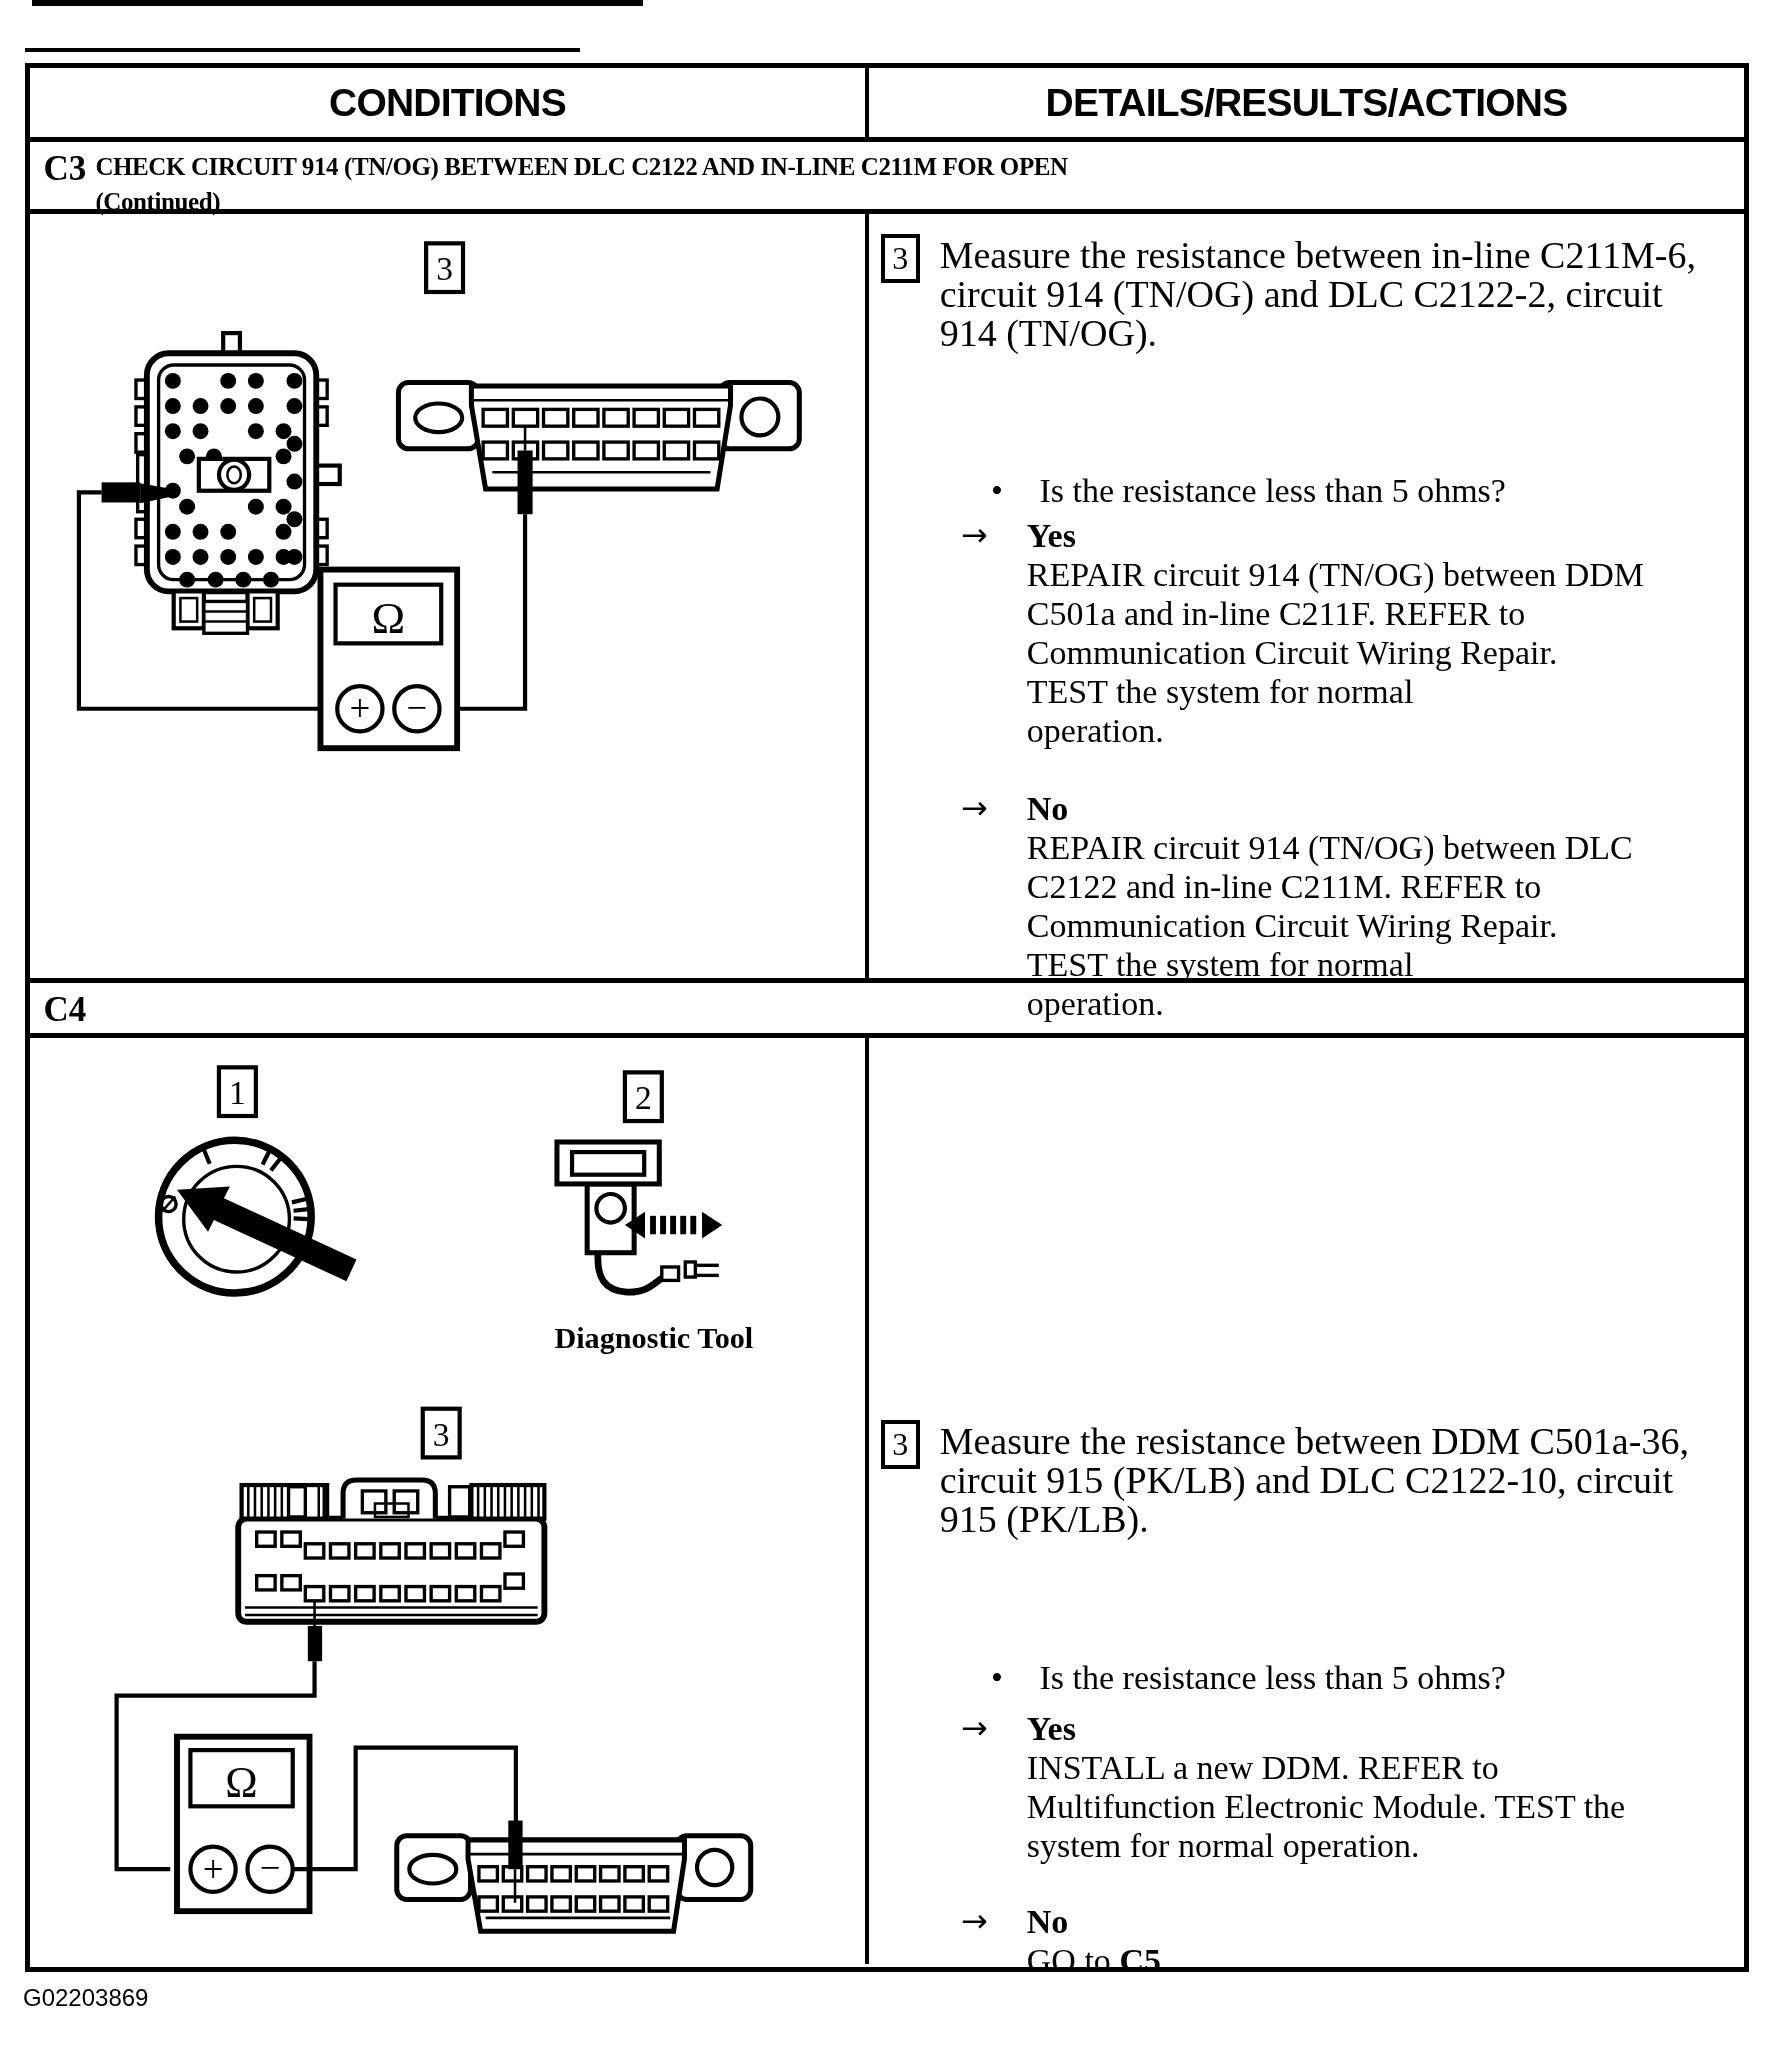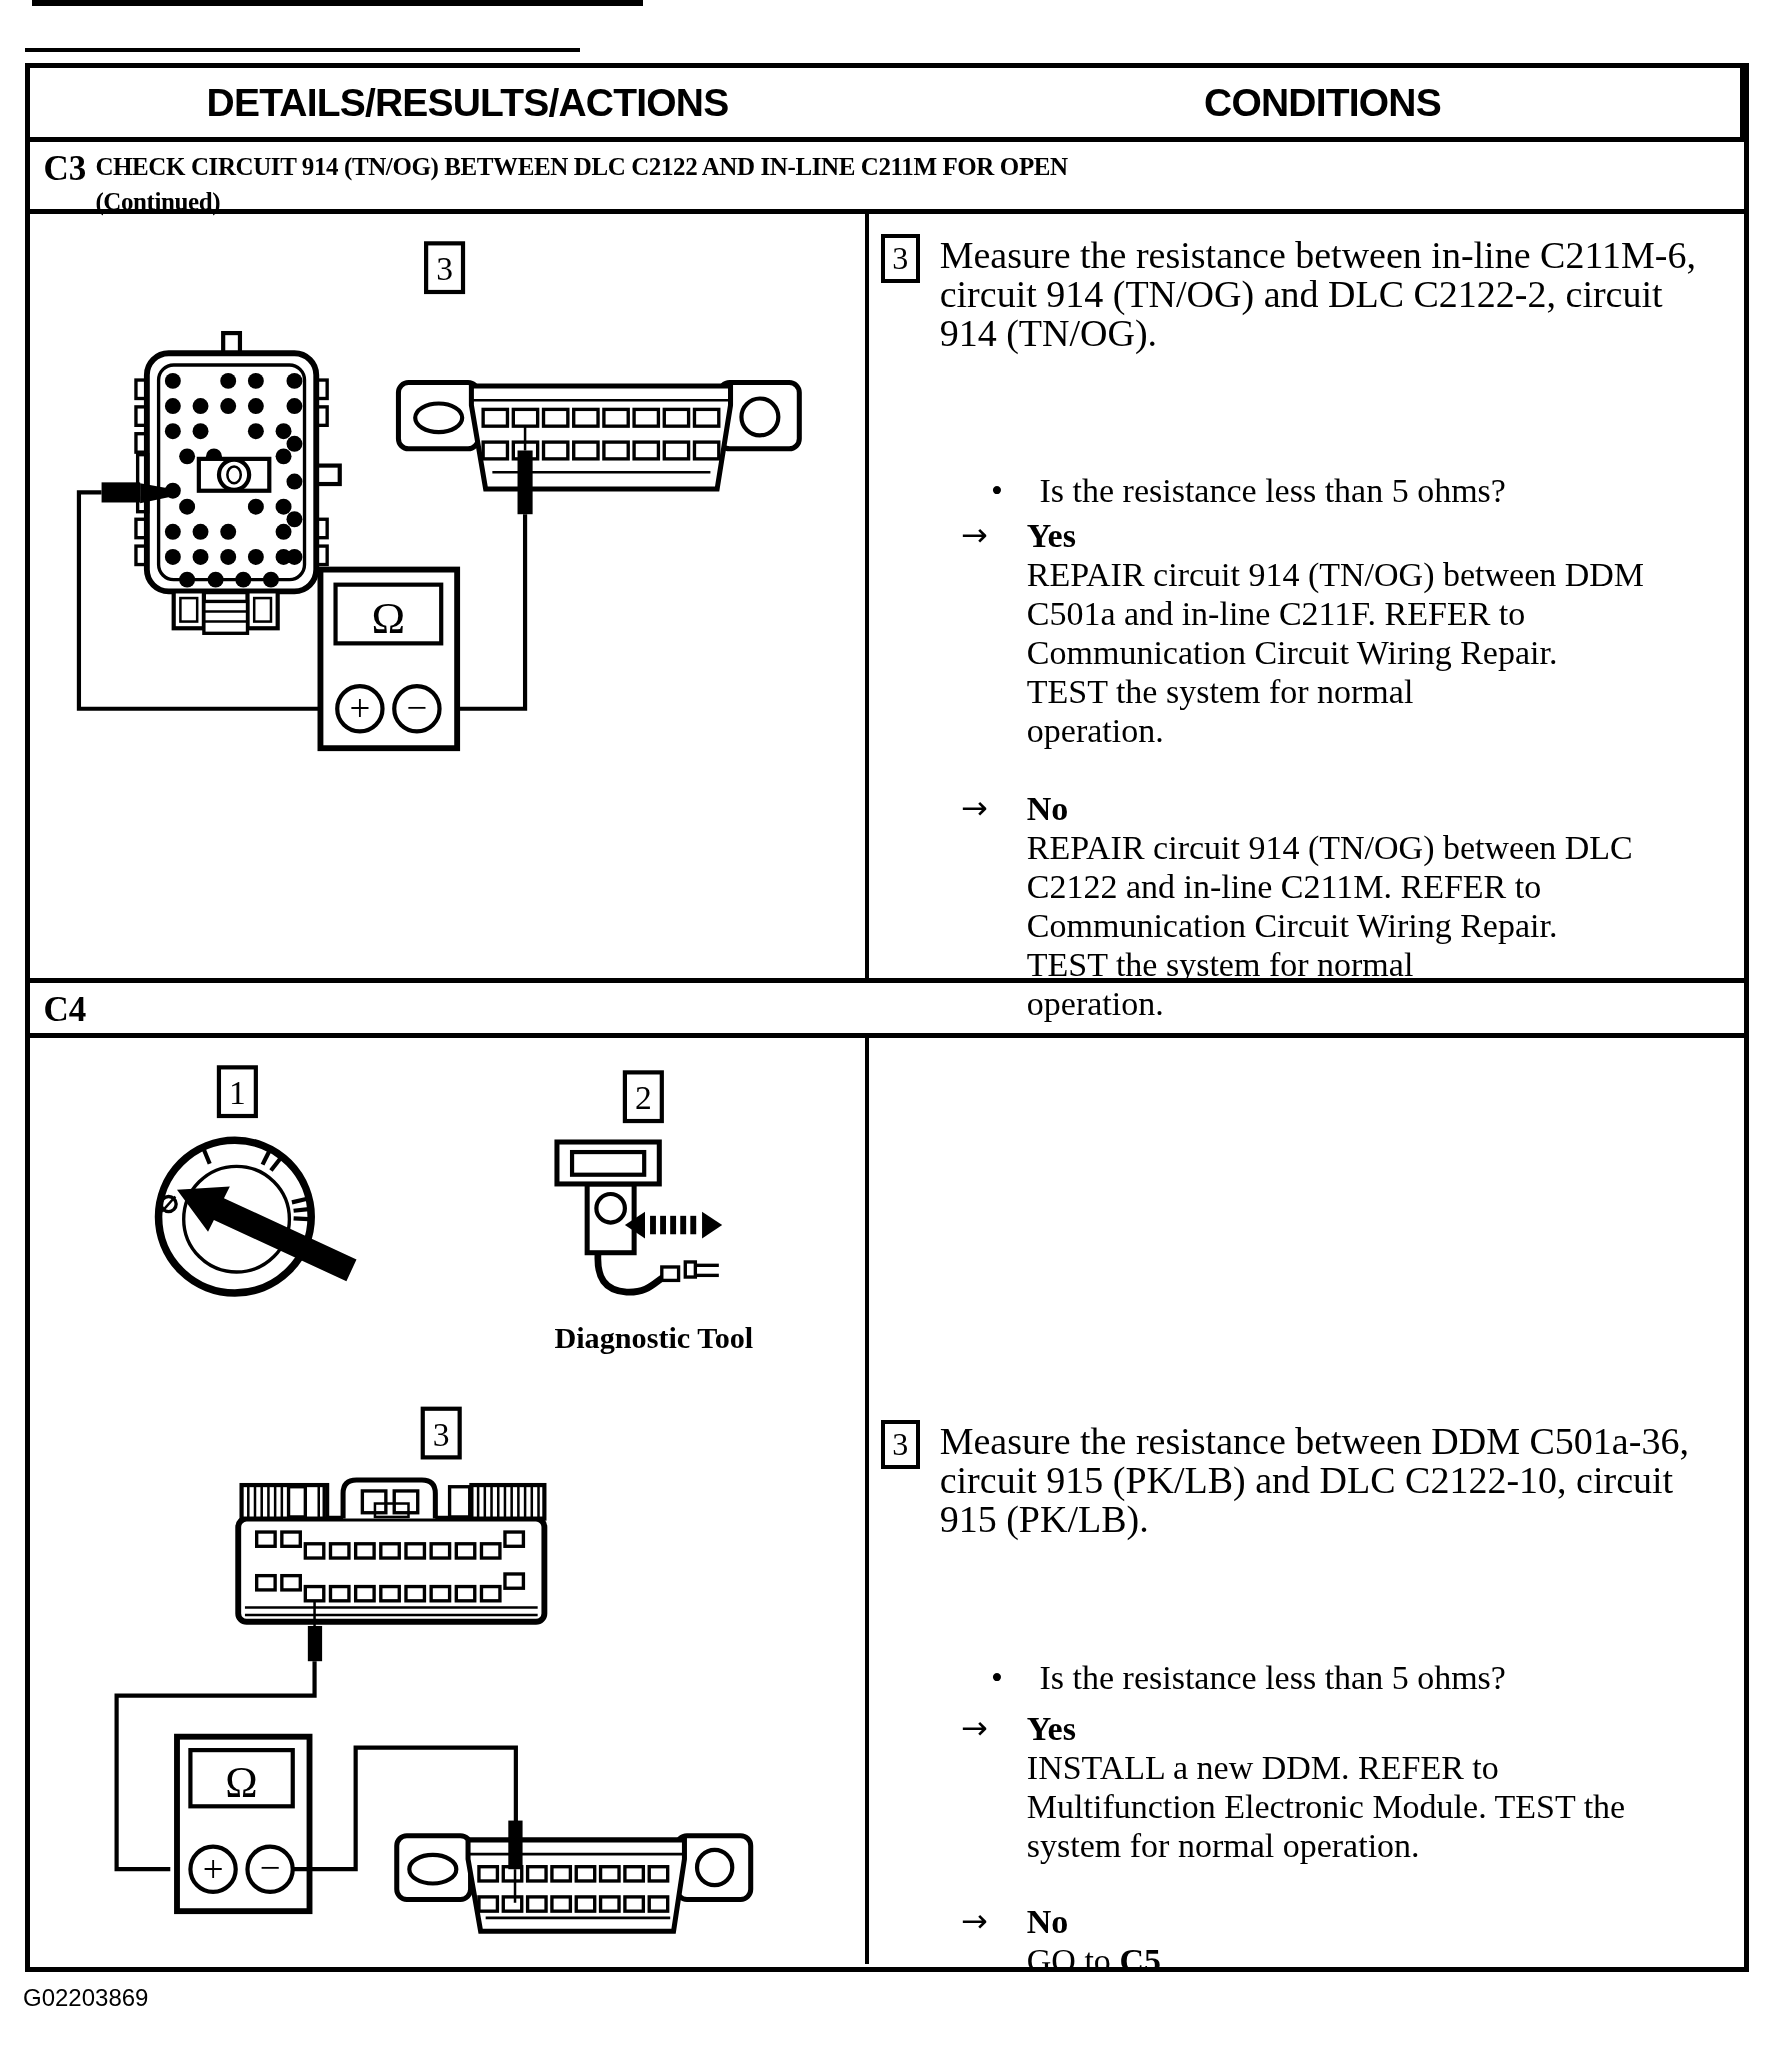--- a/index.html
+++ b/index.html
@@ -56,22 +56,22 @@
 
 <div class="page">
 
   <div class="artifact" style="left:32px;top:0;width:611px;height:5.9px;"></div>
   <div class="artifact" style="left:25px;top:48px;width:555px;height:4.2px;"></div>
   <div class="artifact" style="left:25px;top:965px;width:663px;height:3.4px;"></div>
 
   <div class="tbl">
 
     <div class="row hdr">
+      <div class="hdr-cell hdr-left">CONDITIONS</div>
       <div class="hdr-cell hdr-right">DETAILS/RESULTS/ACTIONS</div>
-      <div class="hdr-cell hdr-left">CONDITIONS</div>
     </div>
 
     <div class="row title-row c3-title">
       <div class="row-id">C3</div>
       <div class="title-text">CHECK CIRCUIT 914 (TN/OG) BETWEEN DLC C2122 AND IN-LINE C211M FOR OPEN
 (Continued)</div>
     </div>
 
     <div class="row content-row c3-content">
       <div class="cell-left">

